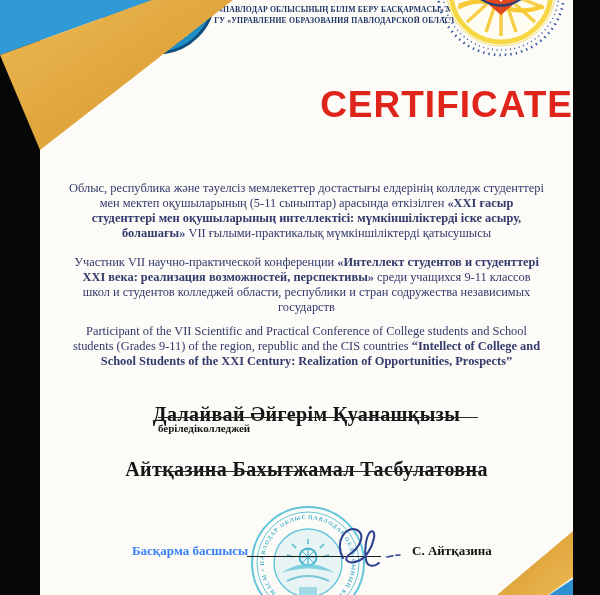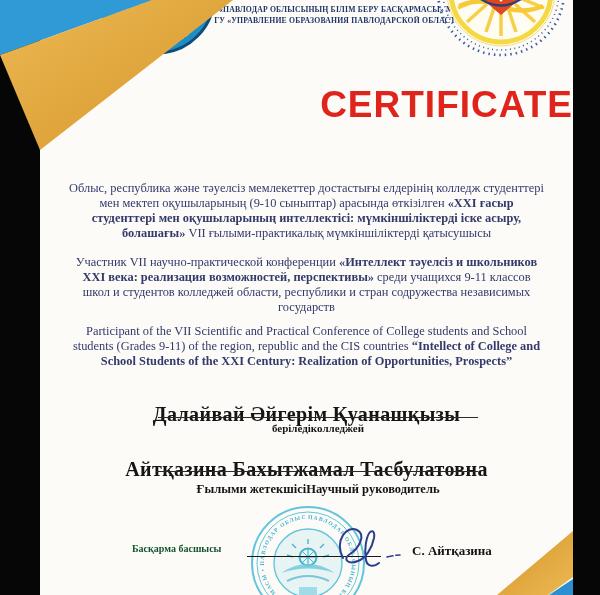--- a/index.html
+++ b/index.html
@@ -24,26 +24,26 @@
   .p1{top:169px}.p2{top:243px}.p3{top:312px}
   .b{font-weight:bold}
 
   
   .name{position:absolute;left:0;right:0;text-align:center;font-weight:bold;color:#141414;
         font-size:20px;letter-spacing:.4px;margin-top:16px;}
   .n1{top:387px}.n2{top:442px}
   .rule{position:absolute;height:0;border-top:1.4px solid #2a2a2a;}
   .r1{left:118px;width:320px;top:417px;}
   .r2{left:116px;width:322px;top:471px;}
-  .lblrow{position:absolute;display:flex;justify-content:center;color:#141414;font-weight:bold;}
+  .lblrow{position:absolute;display:flex;justify-content:flex-start;color:#141414;font-weight:bold;}
   .lr1{top:422px;left:118px;width:320px;font-size:11px;}
   .lr2{top:482px;left:104px;width:348px;font-size:12.5px;}
 
   
-  .f-pos{position:absolute;top:543px;left:92px;font-size:10px;font-weight:bold;color:#14532d;z-index:2;}
+  .f-pos{position:absolute;top:543px;left:92px;font-size:13px;font-weight:bold;color:#3b82f6;z-index:2;}
   .f-line{position:absolute;top:556px;left:207px;width:134px;border-top:1.6px solid #1a1a1a;z-index:2;}
   .f-name{position:absolute;top:543px;left:372px;font-size:13px;font-weight:bold;color:#141414;z-index:2;}
 
   #stamp{position:absolute;left:203px;top:503px;z-index:1;}
   #signature{position:absolute;left:287px;top:520px;z-index:3;}
   #corners{position:absolute;left:0;top:0;z-index:5;pointer-events:none;}
 </style>
 </head>
 <body>
 
@@ -84,39 +84,35 @@
         <line x1="86" y1="-2" x2="110" y2="8"></line>
       </g>
       <path d="M25,6 Q46,-3 67,6 T 109,6" fill="none" stroke="#f7ca35" stroke-width="4.5"></path>
       <polygon points="40,-30 67,2 94,-30 94,-8 67,15 40,-8" fill="#e2481f"></polygon>
       <path d="M40,-6 Q67,17 94,-6" fill="none" stroke="#27407c" stroke-width="2.2"></path>
       <path d="M44,-14 Q67,8 90,-14" fill="none" stroke="#f6d844" stroke-width="1.6"></path>
     </svg>
 
     <div class="title">CERTIFICATE</div>
 
-    <p class="para p1"><span>Облыс, республика және тәуелсіз мемлекеттер достастығы елдерінің колледж студенттері мен мектеп оқушыларының (9-10 сыныптар) арасында өткізілген </span><span class="b">«XXI ғасыр студенттері мен оқушыларының интеллектісі: мүмкіншіліктерді іске асыру, болашағы»</span><span> VII ғылыми-практикалық мүмкіншіліктерді қатысушысы</span></p>
+    <p class="para p1"><span>Облыс, республика және тәуелсіз мемлекеттер достастығы елдерінің колледж студенттері мен мектеп оқушыларының (5-11 сыныптар) арасында өткізілген </span><span class="b">«XXI ғасыр студенттері мен оқушыларының интеллектісі: мүмкіншіліктерді іске асыру, болашағы»</span><span> VII ғылыми-практикалық мүмкіншіліктерді қатысушысы</span></p>
 
-    <p class="para p2"><span>Участник VII научно-практической конференции </span><span class="b">«Интеллект тәуелсіз и школьников XXI века: реализация возможностей, перспективы»</span><span> среди учащихся 9-11 классов школ и студентов колледжей области, республики и стран содружества независимых государств</span></p>
+    <p class="para p2"><span>Участник VII научно-практической конференции </span><span class="b">«Интеллект студентов и студенттері XXI века: реализация возможностей, перспективы»</span><span> среди учащихся 9-11 классов школ и студентов колледжей области, республики и стран содружества независимых государств</span></p>
 
     <p class="para p3"><span>Participant of the VII Scientific and Practical Conference of College students and School students (Grades 9-11) of the region, republic and the CIS countries </span><span class="b">“Intellect of College and School Students of the XXI Century: Realization of Opportunities, Prospects”</span></p>
 
     <div class="name n1">Далайвай Әйгерім Қуанашқызы</div>
     <div class="rule r1"></div>
     <div class="lblrow lr1">
       <span>беріледі</span>
       <span>колледжей</span>
     </div>
 
     <div class="name n2">Айтқазина Бахытжамал Тасбулатовна</div>
     <div class="rule r2"></div>
-    <div class="lblrow lr2">
-      <span>Ғылыми жетекшісі</span>
-      <span>Научный руководитель</span>
-    </div>
 
     <svg id="stamp" width="130" height="92" viewBox="0 0 130 92">
       <defs>
         <path id="ringpath" d="M 65,16 a 44,44 0 1,1 -0.1,0"></path>
       </defs>
       <circle cx="65" cy="60" r="56" fill="none" stroke="#62c6db" stroke-width="2"></circle>
       <circle cx="65" cy="60" r="51" fill="none" stroke="#62c6db" stroke-width="1"></circle>
       <text font-size="5.6" fill="#45b3cc" letter-spacing="1.1" font-weight="bold">
         <textPath href="#ringpath">ПАВЛОДАР ОБЛЫСЫНЫҢ БІЛІМ БЕРУ БАСҚАРМАСЫ • ПАВЛОДАР ОБЛЫСЫНЫҢ •</textPath>
       </text>

